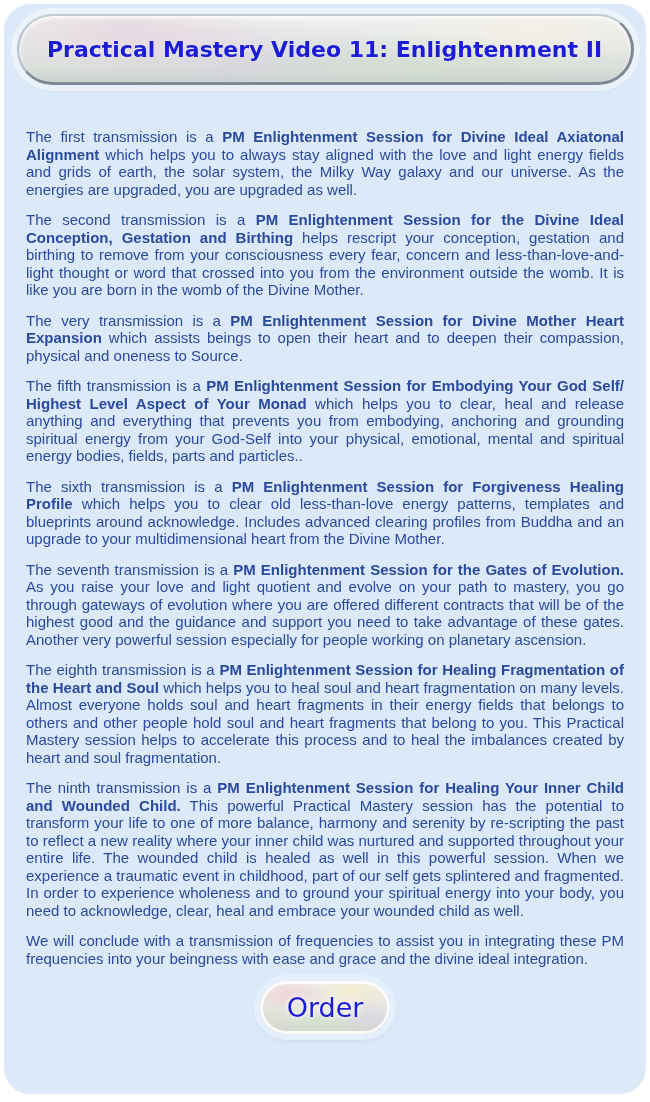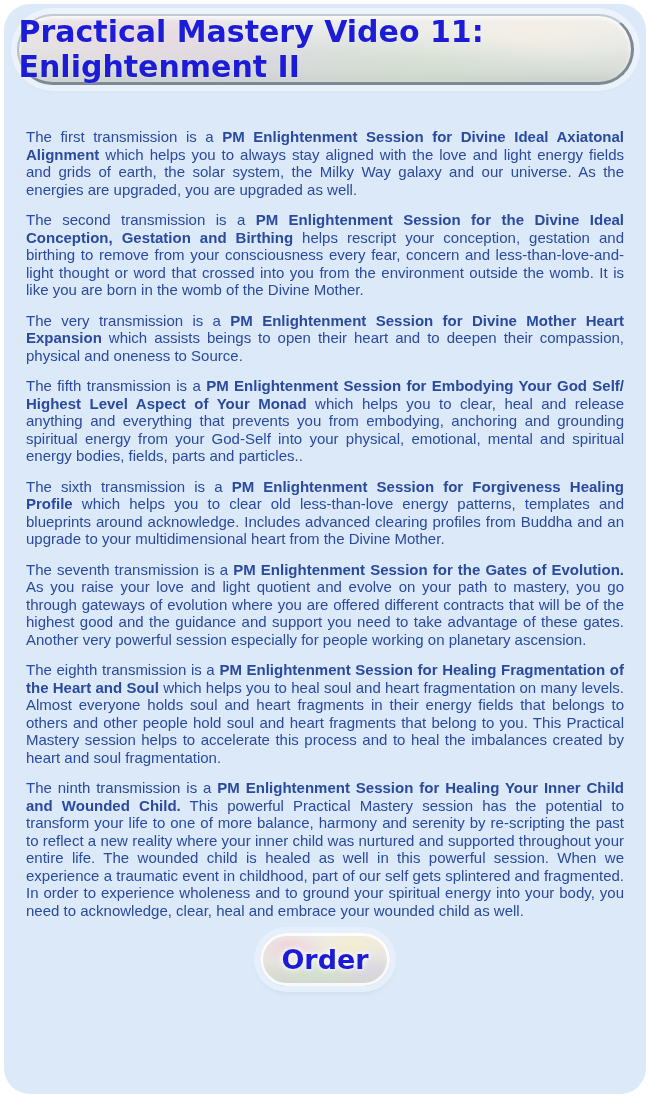--- a/index.html
+++ b/index.html
@@ -36,24 +36,24 @@
       linear-gradient(180deg,#eef0ef 0%,#e6e9e6 45%,#d9ded9 80%,#c9d0cd 100%);
     border-style:solid;
     border-width:2px 3px 3px 2px;
     border-color:#c2cbd2 #7d8a93 #7d8a93 #b6c0c8;
     box-shadow:
       0 0 0 6px rgba(238,245,252,0.85),
       0 3px 6px rgba(140,160,190,0.35),
       inset 0 2px 4px rgba(255,255,255,0.9);
   }
   .banner h1{
-    margin:0;
+    margin:12px;
     font-family:"DejaVu Sans", sans-serif;
     font-weight:bold;
-    font-size:30px;
+    font-size:22px;
     letter-spacing:0px;
     color:var(--title-blue);
     text-shadow:0 0 2px rgba(255,255,255,0.5);
   }
   .body-text{
     padding:43px 22px 0 22px;
   }
   p.para{
     margin:0 0 13px 0;
     font-size:15px;
@@ -78,21 +78,21 @@
       radial-gradient(ellipse 55px 22px at 45% 75%, rgba(205,228,205,0.65), transparent 75%),
       radial-gradient(ellipse 45px 20px at 85% 70%, rgba(215,210,235,0.6), transparent 75%),
       linear-gradient(180deg,#f0eeea 0%,#e6e5de 50%,#d2d4cc 100%);
     box-shadow:
       0 0 0 6px rgba(230,240,252,0.95),
       0 4px 7px rgba(130,155,190,0.45),
       inset 0 0 0 3px rgba(255,255,255,0.85);
   }
   .order-btn span{
     font-family:"DejaVu Sans", sans-serif;
-    font-weight:bold;
+    font-weight:normal;
     font-size:27px;
     color:var(--title-blue);
     text-shadow:0 0 4px rgba(255,255,255,0.95), 0 0 7px rgba(255,255,255,0.8);
   }
 </style>
 </head>
 <body>
 
 <div class="panel">
   <div class="banner">
@@ -101,20 +101,21 @@
 
   <div class="body-text" id="paragraphs">
       <p class="para"><span>The first transmission is a </span><b>PM Enlightenment Session for Divine Ideal Axiatonal Alignment</b><span> which helps you to always stay aligned with the love and light energy fields and grids of earth, the solar system, the Milky Way galaxy and our universe. As the energies are upgraded, you are upgraded as well.</span></p>
       <p class="para"><span>The second transmission is a </span><b>PM Enlightenment Session for the Divine Ideal Conception, Gestation and Birthing</b><span> helps rescript your conception, gestation and birthing to remove from your consciousness every fear, concern and less-than-love-and-light thought or word that crossed into you from the environment outside the womb. It is like you are born in the womb of the Divine Mother.</span></p>
       <p class="para"><span>The very transmission is a </span><b>PM Enlightenment Session for Divine Mother Heart Expansion</b><span> which assists beings to open their heart and to deepen their compassion, physical and oneness to Source.</span></p>
       <p class="para"><span>The fifth transmission is a </span><b>PM Enlightenment Session for Embodying Your God Self/ Highest Level Aspect of Your Monad</b><span> which helps you to clear, heal and release anything and everything that prevents you from embodying, anchoring and grounding spiritual energy from your God-Self into your physical, emotional, mental and spiritual energy bodies, fields, parts and particles..</span></p>
       <p class="para"><span>The sixth transmission is a </span><b>PM Enlightenment Session for Forgiveness Healing Profile</b><span> which helps you to clear old less-than-love energy patterns, templates and blueprints around acknowledge. Includes advanced clearing profiles from Buddha and an upgrade to your multidimensional heart from the Divine Mother.</span></p>
       <p class="para"><span>The seventh transmission is a </span><b>PM Enlightenment Session for the Gates of Evolution.</b><span> As you raise your love and light quotient and evolve on your path to mastery, you go through gateways of evolution where you are offered different contracts that will be of the highest good and the guidance and support you need to take advantage of these gates.  Another very powerful session especially for people working on planetary ascension.</span></p>
       <p class="para"><span>The eighth transmission is a </span><b>PM Enlightenment Session for Healing Fragmentation of the Heart and Soul</b><span> which helps you to heal soul and heart fragmentation on many levels.  Almost everyone holds soul and heart fragments in their energy fields that belongs to others and other people hold soul and heart fragments that belong to you. This Practical Mastery session helps to accelerate this process and to heal the imbalances created by heart and soul fragmentation.</span></p>
       <p class="para"><span>The ninth transmission is a </span><b>PM Enlightenment Session for Healing Your Inner Child and Wounded Child.</b><span> This powerful Practical Mastery session has the potential to transform your life to one of more balance, harmony and serenity by re-scripting the past to reflect a new reality where your inner child was nurtured and supported throughout your entire life. The wounded child is healed as well in this powerful session. When we experience a traumatic event in childhood, part of our self gets splintered and fragmented. In order to experience wholeness and to ground your spiritual energy into your body, you need to acknowledge, clear, heal and embrace your wounded child as well.</span></p>
+      <p class="para"><span>We will conclude with a transmission of frequencies to assist you in integrating these PM frequencies into your beingness with ease and grace and the divine ideal integration.</span></p>
     </div>
 
   <div class="order-wrap">
     <button class="order-btn">
       <span>Order</span>
     </button>
   </div>
 </div>
 
 </body></html>

